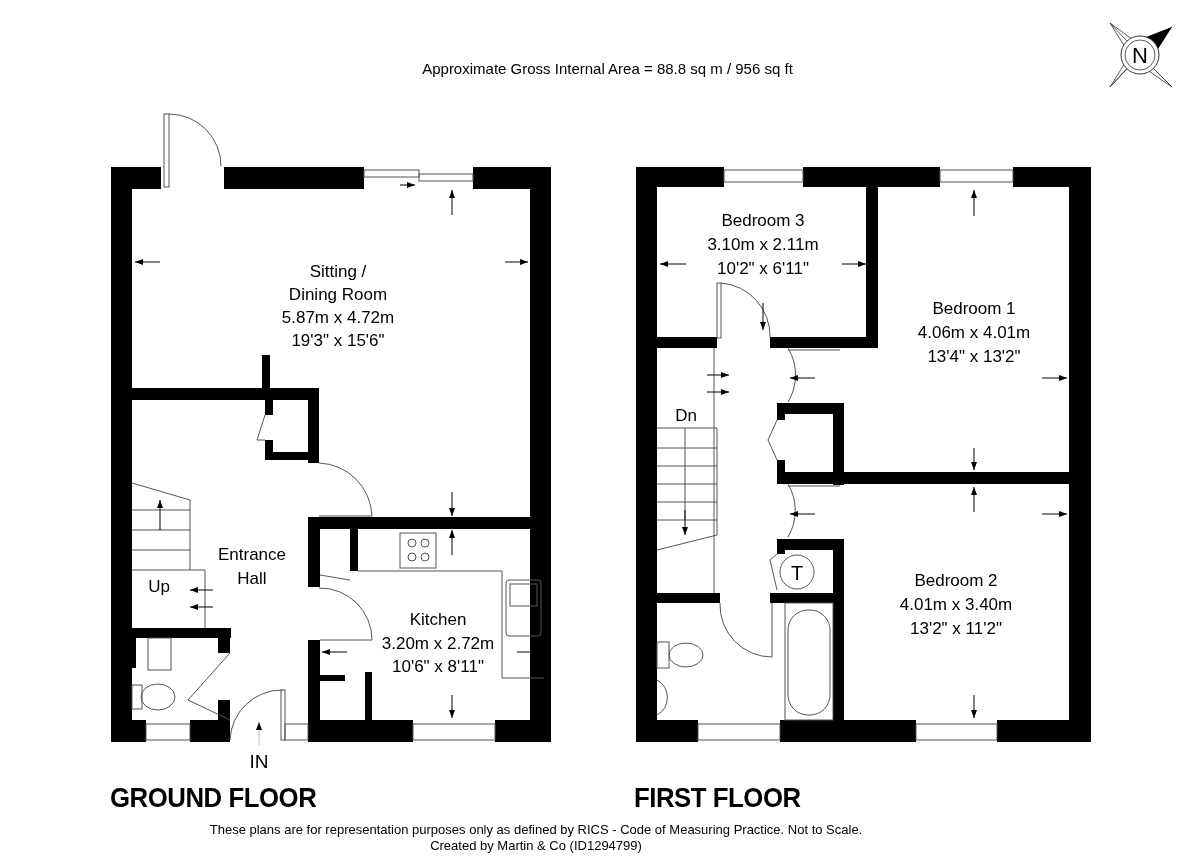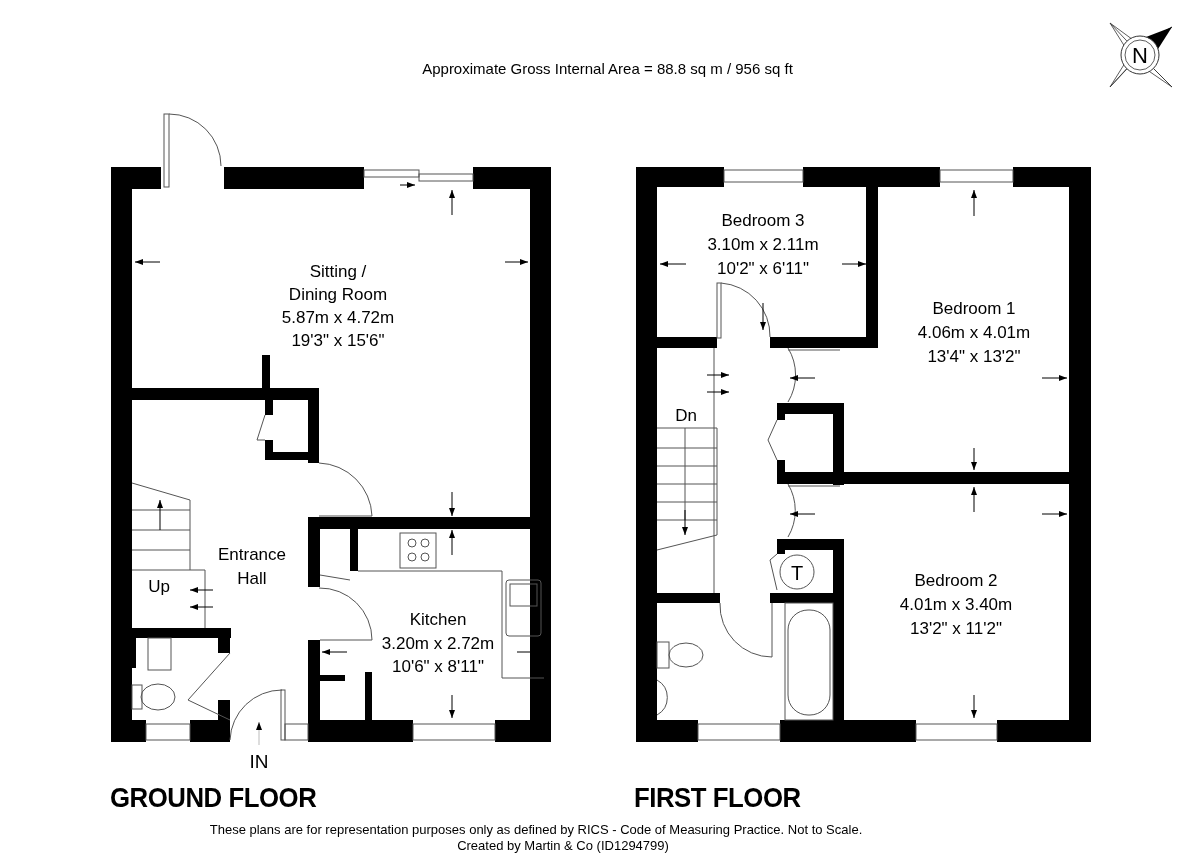--- a/index.html
+++ b/index.html
@@ -5,21 +5,21 @@
   html, body { margin: 0; padding: 0; background: #ffffff; }
   body { width: 1200px; height: 867px; position: relative; overflow: hidden; font-family: "Liberation Sans", sans-serif; color: #000; }
   .area-title { position: absolute; left: 0; width: 1215px; top: 60px; text-align: center; font-size: 15px; }
   .compass { position: absolute; left: 1100px; top: 15px; width: 80px; height: 80px; }
   .plan { position: absolute; left: 0; top: 0; width: 1200px; height: 867px; }
   .floor-label { position: absolute; top: 782px; font-size: 28px; font-weight: bold; letter-spacing: -0.5px; transform: scaleX(0.92); transform-origin: left center; }
   .gf-label { left: 110px; }
   .ff-label { left: 634px; }
   .footer { position: absolute; left: 0; width: 1072px; text-align: center; font-size: 13px; transform-origin: center; }
   .footer-1 { top: 822px; }
-  .footer-2 { top: 838px; margin-left: 27px; }
+  .footer-2 { top: 838px; }
   .room-text { font-family: "Liberation Sans", sans-serif; font-size: 17px; fill: #000; text-anchor: middle; }
 </style>
 </head>
 <body>
 
 <div class="area-title">Approximate Gross Internal Area = 88.8 sq m / 956 sq ft</div>
 
 <svg class="compass" viewBox="0 0 80 80">
   <g fill="none" stroke="#333" stroke-width="0.8">
     <polygon points="10,8 40,30 30,40"></polygon>

